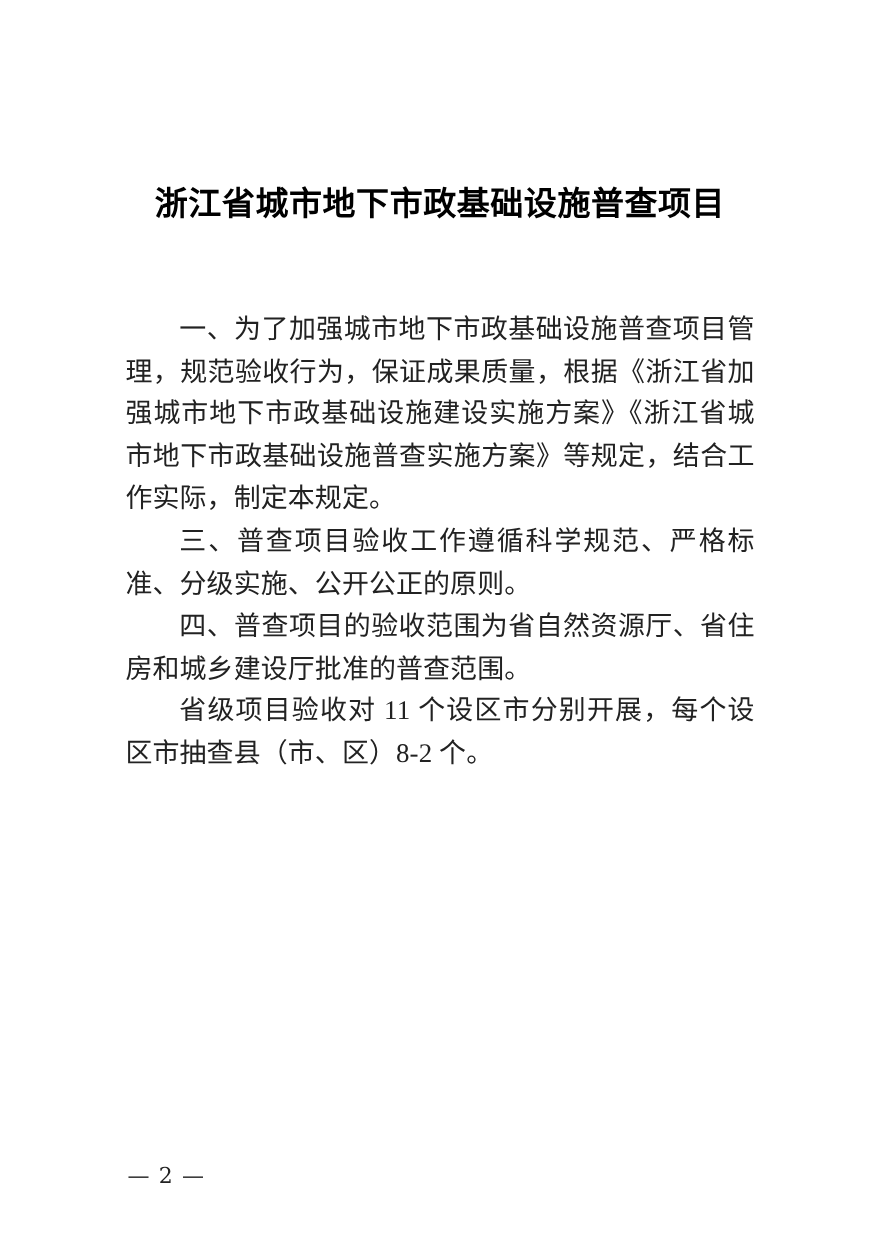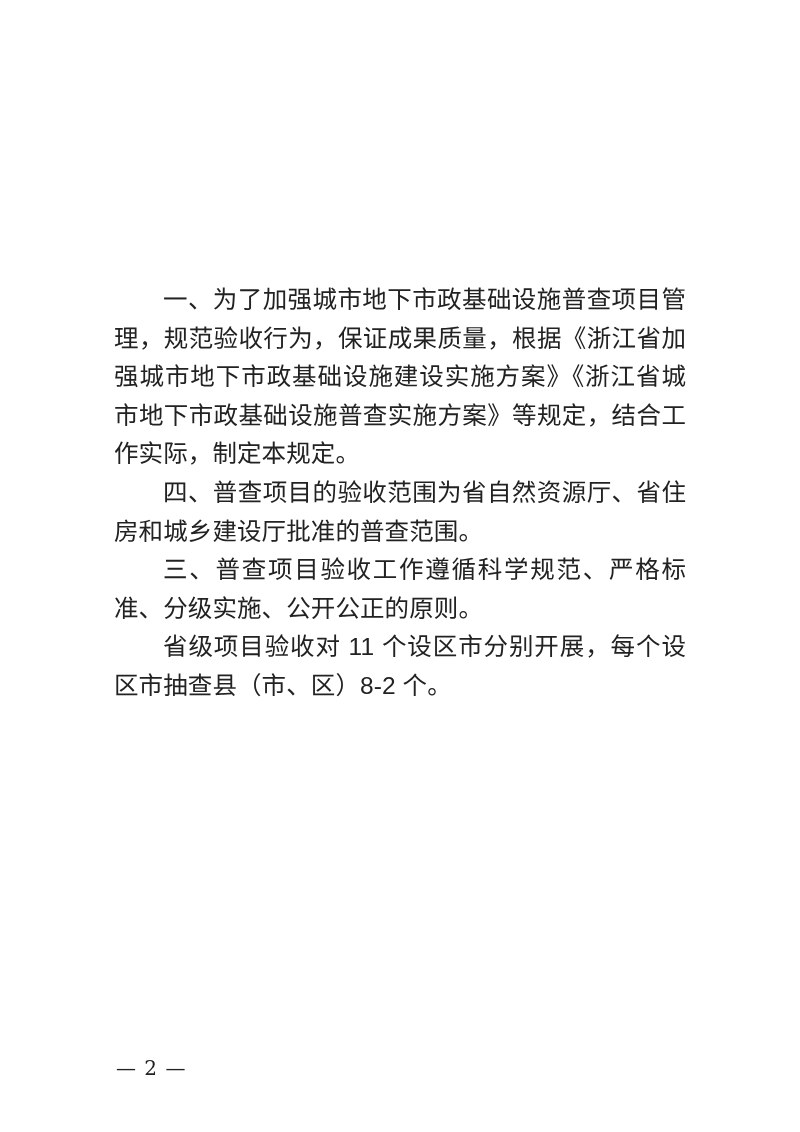--- a/index.html
+++ b/index.html
@@ -53,21 +53,21 @@
 
   .para {
     font-size: 24.5px;
     line-height: 38.6px;
     text-align: justify;
     text-justify: inter-character;
     text-align-last: left;
     margin: 0;
     color: #222222;
     letter-spacing: 0.1px;
-    font-family: Liberation Sans, sans-serif;
+    font-family: Liberation Serif, serif;
   }
   .para + .para {
     margin-top: 0px;
   }
   .para.indent {
     text-indent: 49px;
   }
 
   
   .page-number {
@@ -81,24 +81,25 @@
     font-family: "DejaVu Serif", "Liberation Serif", serif;
     white-space: nowrap;
   }
 </style>
 </head>
 <body>
 
 <div class="page">
 
   <h1 class="doc-title">
+    <span class="tline">浙江省城市地下市政基础设施普查项目</span>
   </h1>
 
   <div class="body-block">
     <p class="para indent">一、为了加强城市地下市政基础设施普查项目管理，规范验收行为，保证成果质量，根据《浙江省加强城市地下市政基础设施建设实施方案》《浙江省城市地下市政基础设施普查实施方案》等规定，结合工作实际，制定本规定。</p>
+    <p class="para indent">三、普查项目验收工作遵循科学规范、严格标准、分级实施、公开公正的原则。</p>
     <p class="para indent">四、普查项目的验收范围为省自然资源厅、省住房和城乡建设厅批准的普查范围。</p>
-    <p class="para indent">三、普查项目验收工作遵循科学规范、严格标准、分级实施、公开公正的原则。</p>
     <p class="para indent">省级项目验收对 11 个设区市分别开展，每个设区市抽查县（市、区）8-2 个。</p>
   </div>
 
   <div class="page-number">— 2 —</div>
 
 </div>
 
 </body></html>

